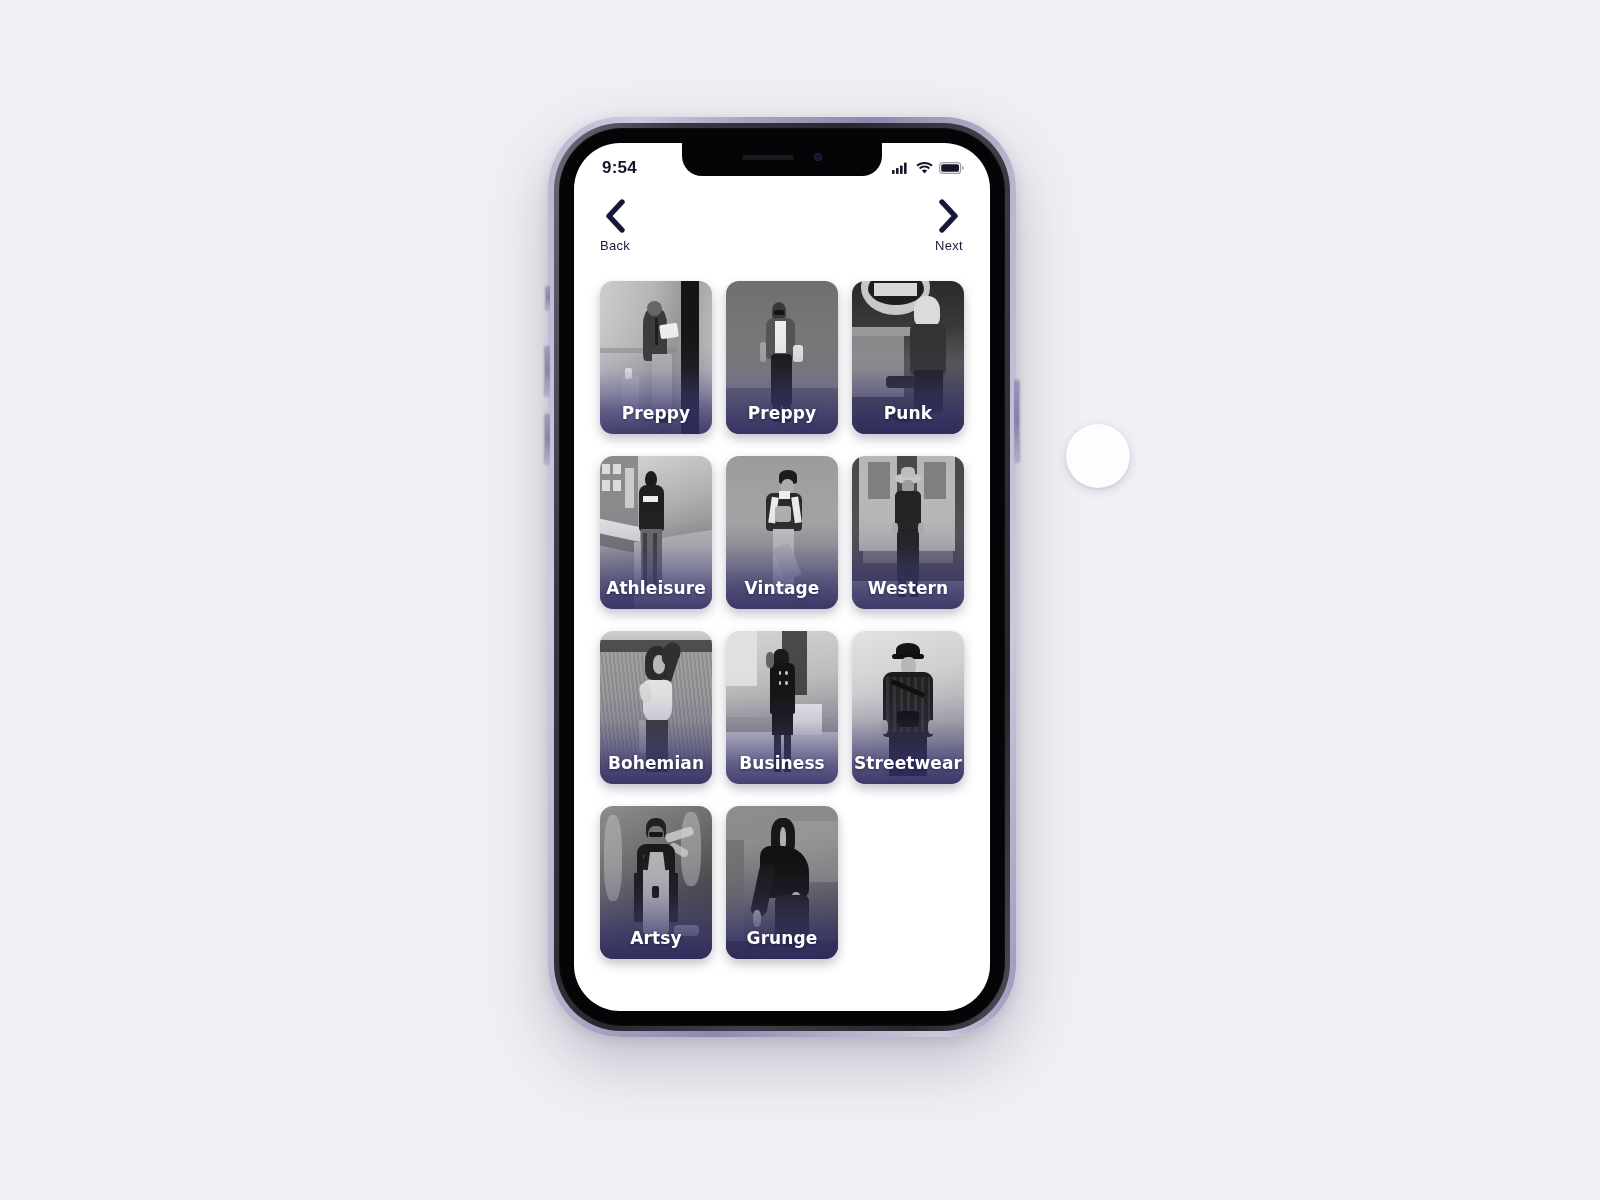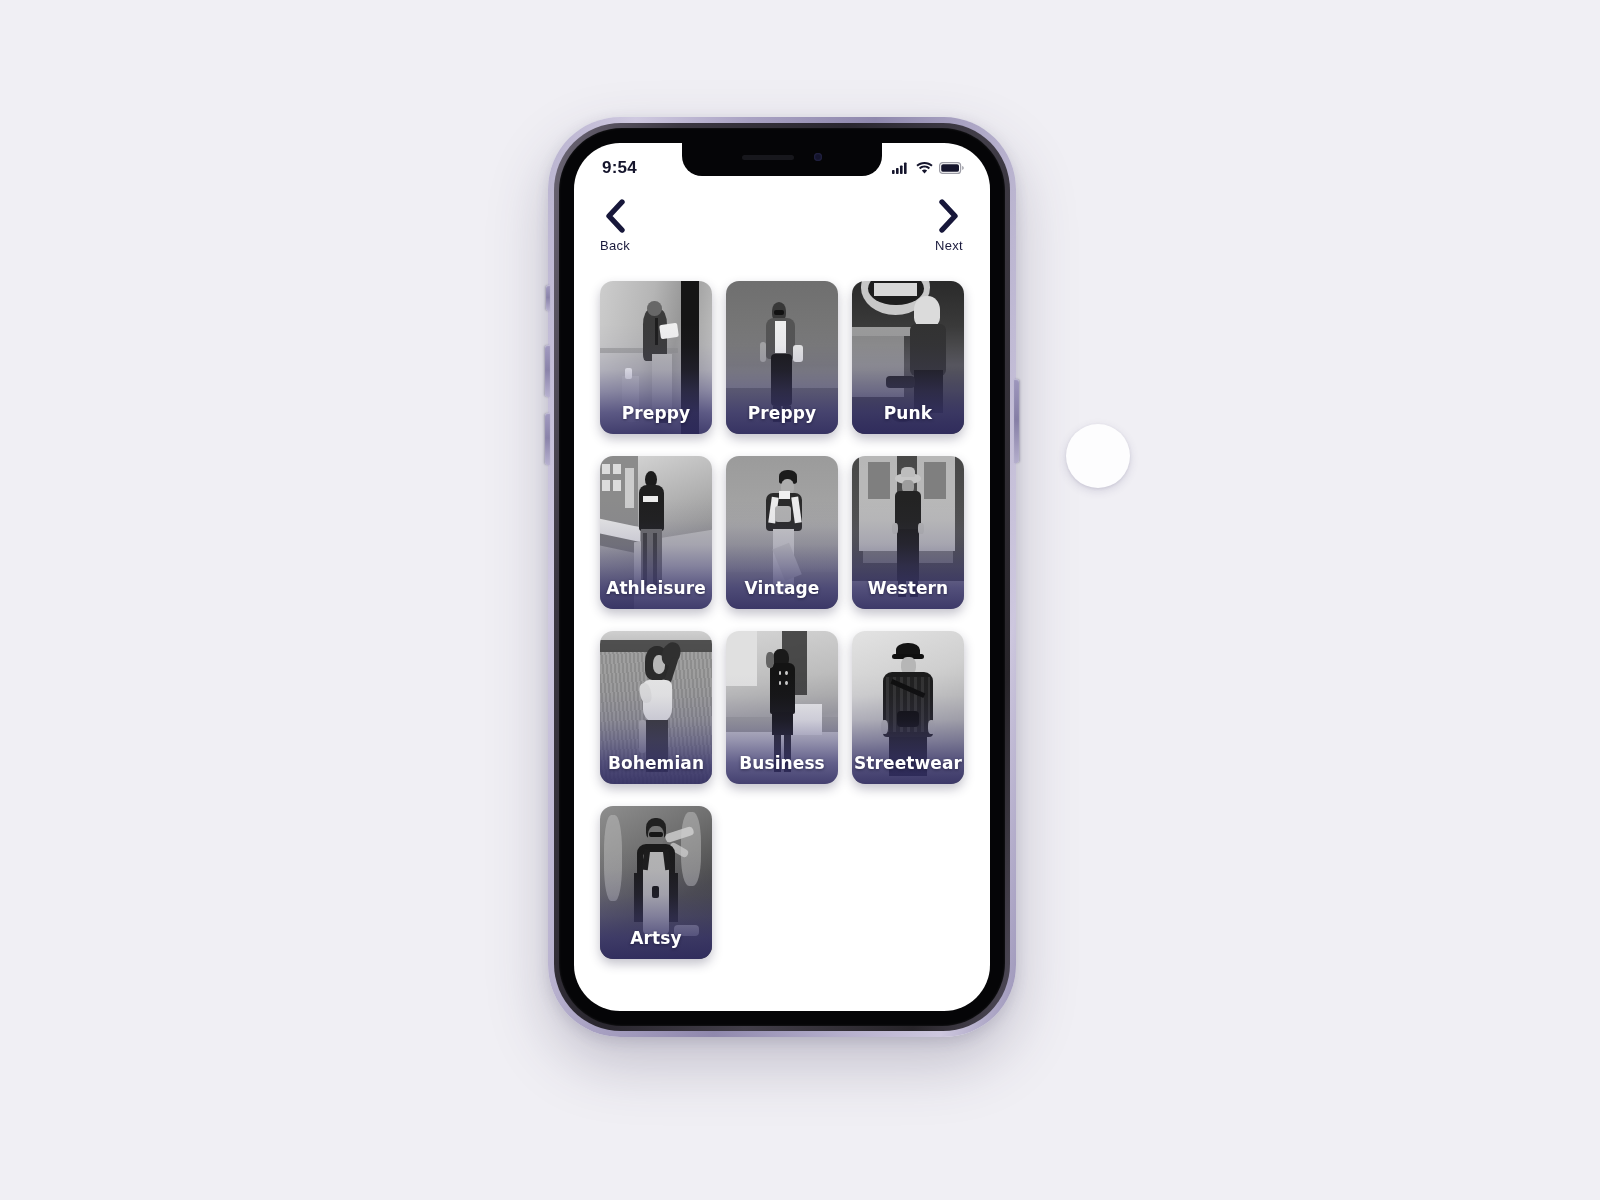--- a/index.html
+++ b/index.html
@@ -553,18 +553,39 @@
             <div class="dk" style="left:57%;top:28%;width:5%;height:14%;background:#1c1c1c;transform:rotate(-7deg)"></div>
             <div class="dk" style="left:46%;top:52%;width:7%;height:8%;border-radius:2px;background:#131313"></div>
             <div class="dk" style="left:30%;top:44%;width:8%;height:32%;background:#191919"></div>
             <div class="dk" style="left:62%;top:44%;width:8%;height:32%;background:#191919"></div>
           </div>
         </div>
         <div class="tile-veil"></div>
         <div class="tile-label">Artsy</div>
       </div>
 
+      <div class="tile">
+        <div class="tile-photo">
+          <div class="ph">
+            <div class="bg" style="background:linear-gradient(165deg,#a6a29c 0%,#8b8780 30%,#6b6761 58%,#4a4744 82%,#35332f 100%)"></div>
+            <div class="md" style="left:0;top:0;width:100%;height:22%;background:#8d8984;opacity:.8"></div>
+            <div class="md" style="left:0;top:22%;width:16%;height:78%;background:#6e6a64;opacity:.7"></div>
+            <div class="lt" style="left:58%;top:10%;width:42%;height:40%;background:#a8a49c;opacity:.45"></div>
+            <div class="dk" style="left:0;top:88%;width:100%;height:12%;background:#2b2926"></div>
+            <div class="dk" style="left:40%;top:8%;width:22%;height:24%;border-radius:42% 42% 30% 30%;background:#17161a"></div>
+            <div class="wh" style="left:48%;top:14%;width:6%;height:15%;border-radius:40%;background:#cfcac3;opacity:.85"></div>
+            <div class="dk" style="left:30%;top:26%;width:44%;height:34%;border-radius:10px 26px 8px 8px;background:#121114"></div>
+            <div class="dk" style="left:26%;top:38%;width:14%;height:34%;border-radius:6px;background:#191819;transform:rotate(12deg)"></div>
+            <div class="sk" style="left:24%;top:68%;width:7%;height:11%;border-radius:40%;background:#b6aca2"></div>
+            <div class="sk" style="left:58%;top:56%;width:9%;height:12%;border-radius:40%;background:#bdb3a8"></div>
+            <div class="dk" style="left:44%;top:58%;width:30%;height:28%;border-radius:6px;background:#1d1b1c"></div>
+            <div class="dk" style="left:52%;top:84%;width:16%;height:9%;border-radius:4px;background:#0e0e14"></div>
+          </div>
+        </div>
+        <div class="tile-veil"></div>
+        <div class="tile-label">Grunge</div>
+      </div>
 
     </div>
   </div>
 </div>
 
 <div id="floating-circle"></div>
 
 </body></html>

